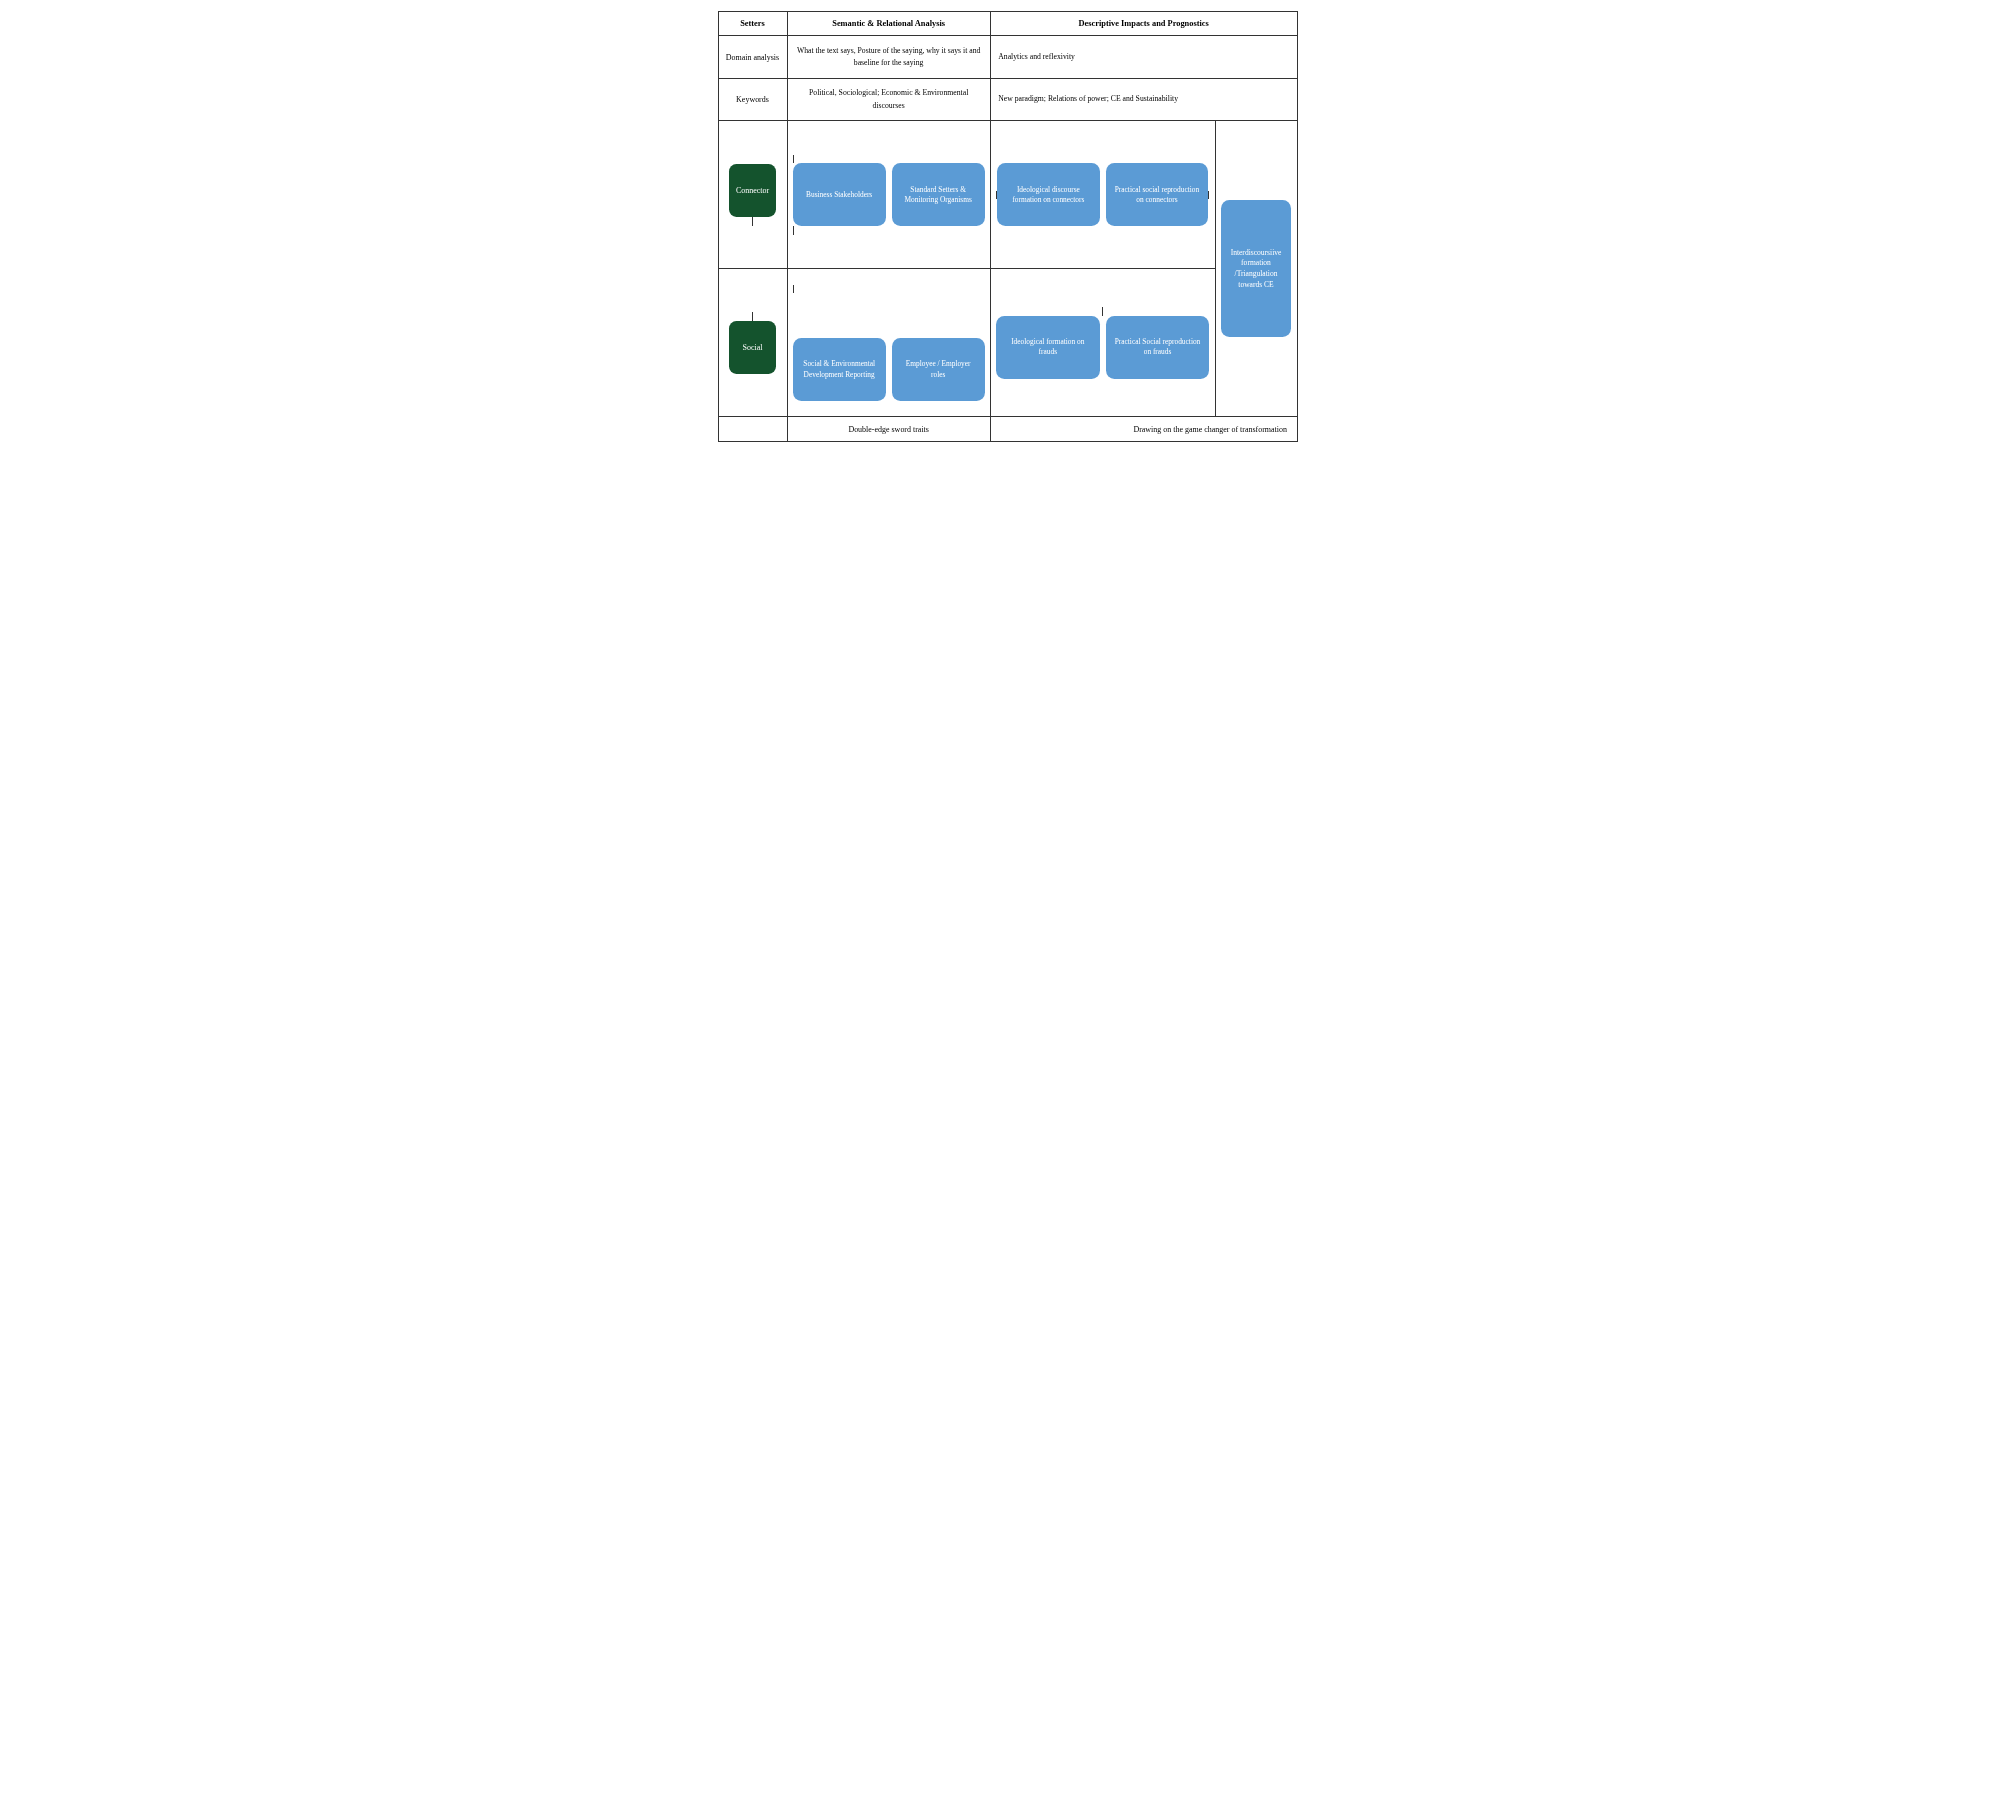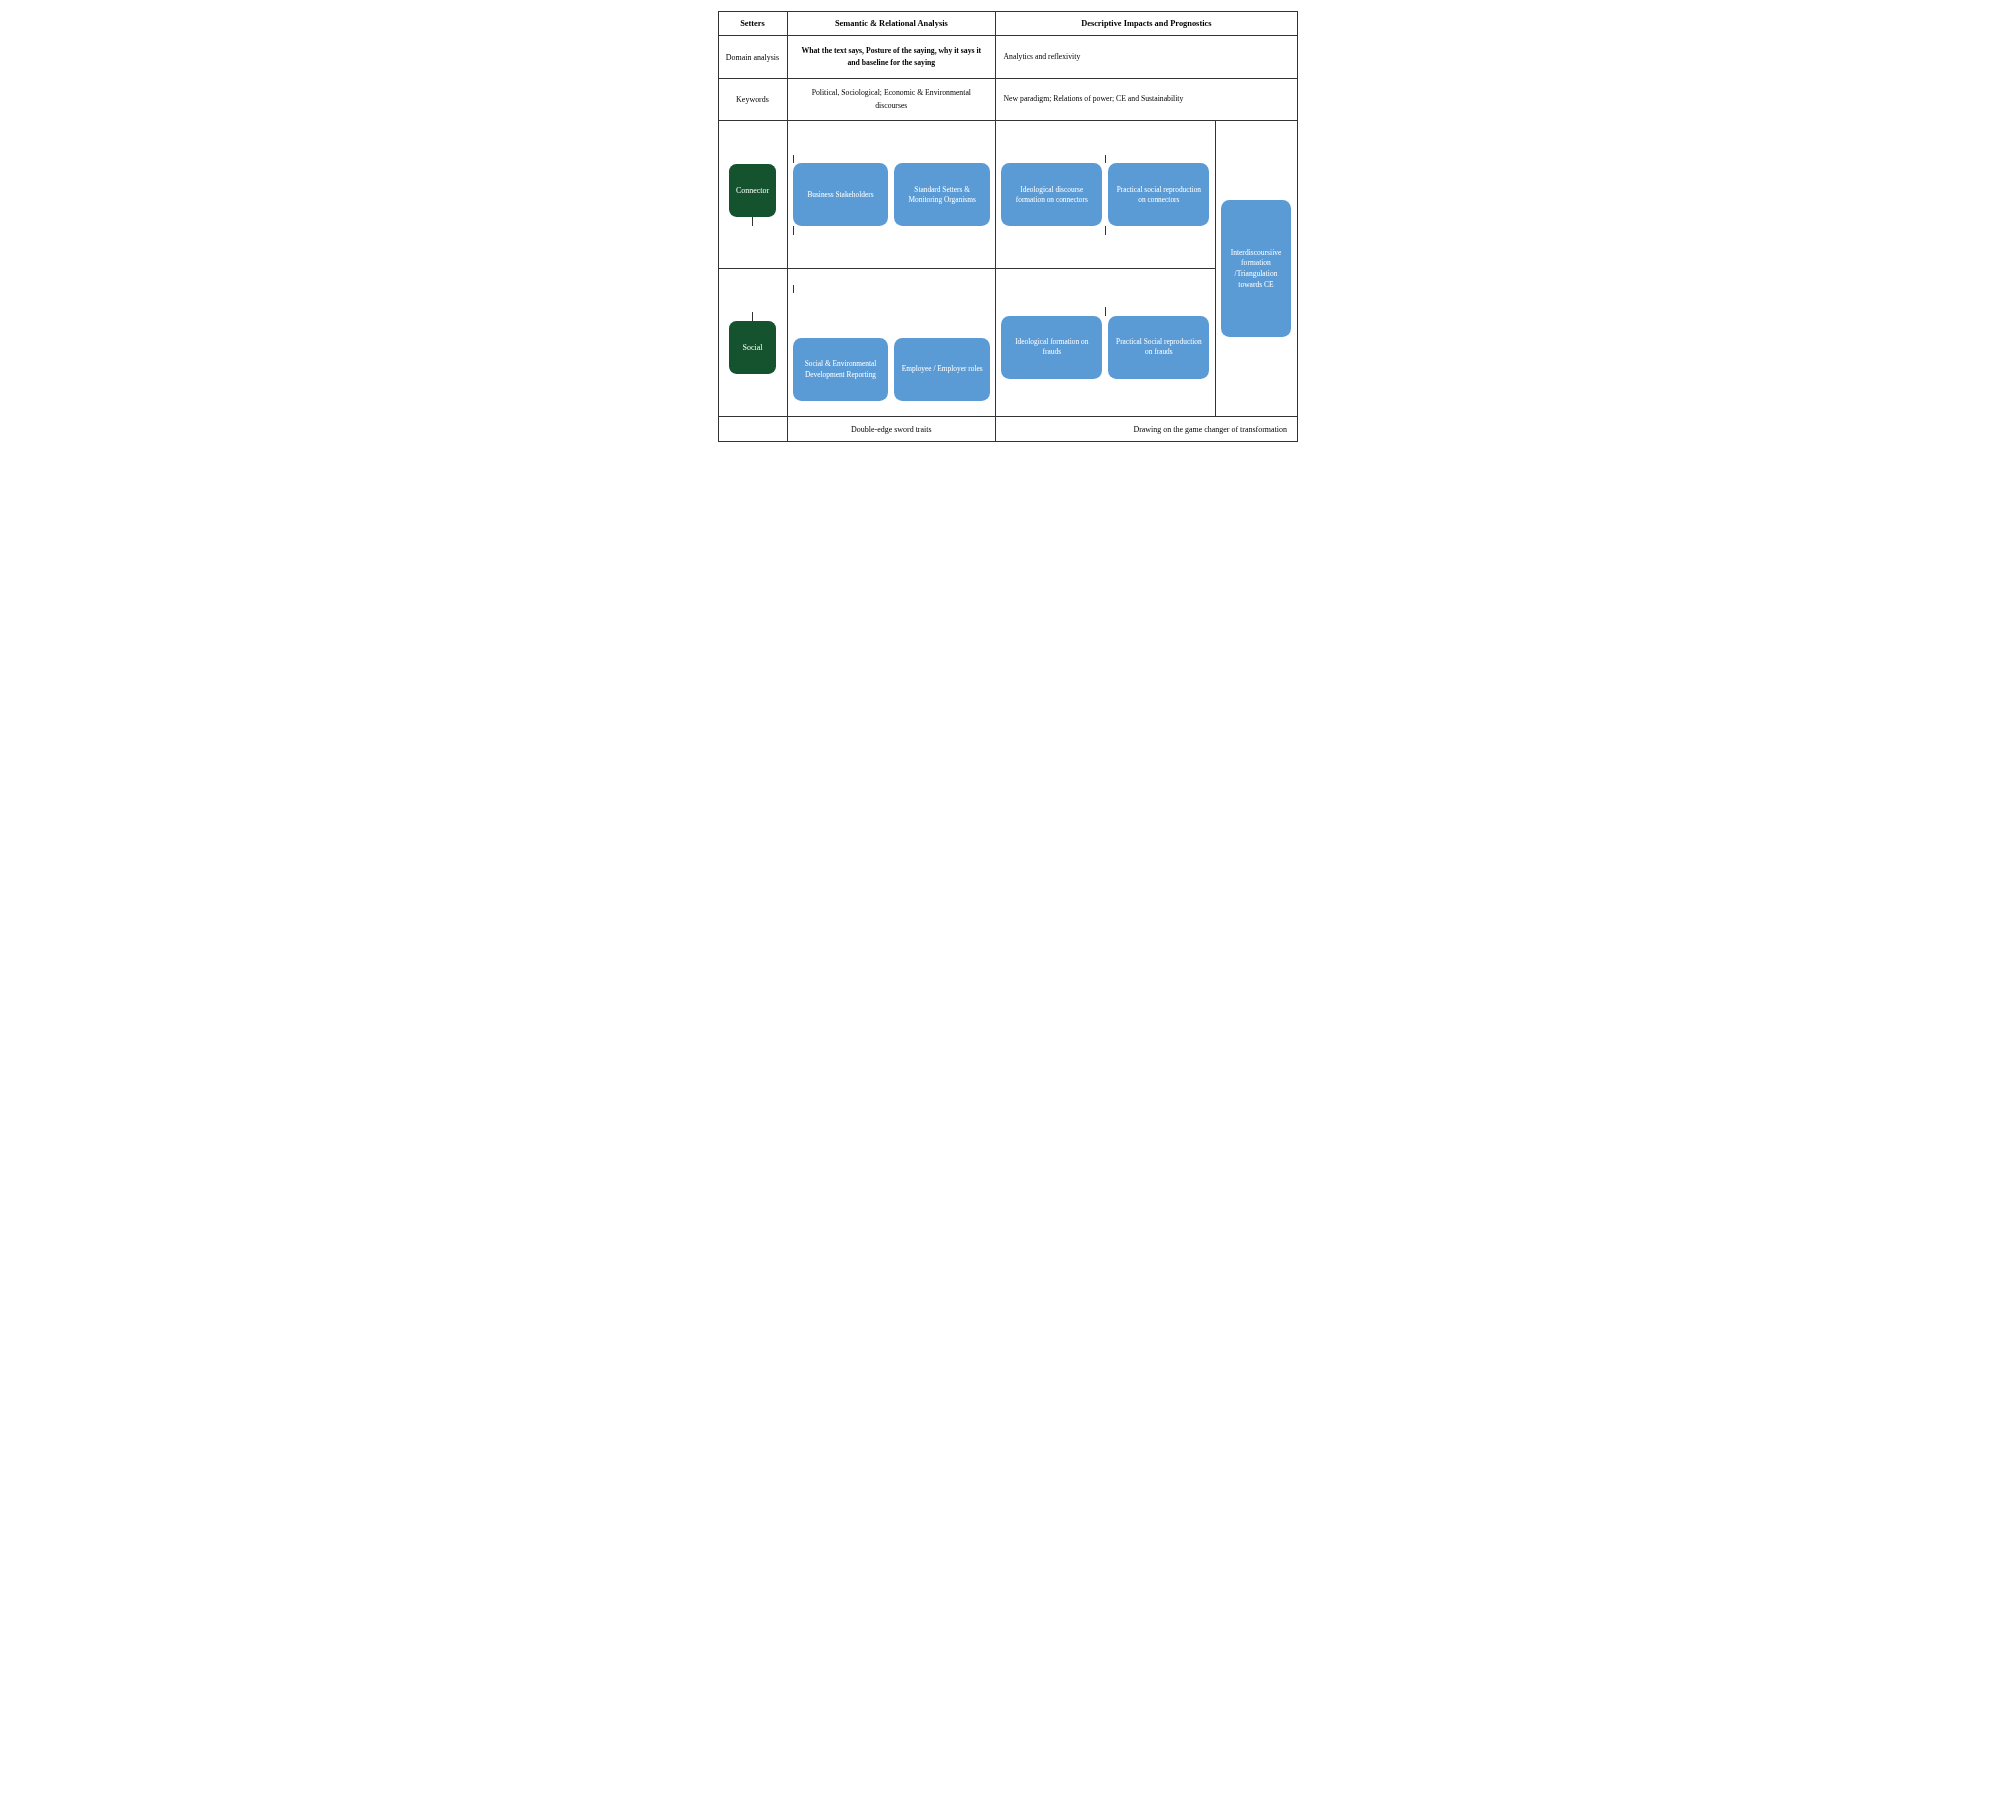--- a/index.html
+++ b/index.html
@@ -126,21 +126,21 @@
         <span>Descriptive Impacts and Prognostics</span>
       </th>
     </tr>
   </thead>
   <tbody>
 
     <tr>
       <td style="border:0.8px solid #333; padding:7.4px 5.3px; text-align:center; font-size:0.95em; vertical-align:middle;">
         <span>Domain analysis</span>
       </td>
-      <td style="border:0.8px solid #333; padding:8.4px 7.4px; text-align:center; font-size:0.92em; vertical-align:middle; line-height:1.6;font-weight:bold;">
+      <td style="border:0.8px solid #333; padding:8.4px 7.4px; text-align:center; font-size:0.92em; vertical-align:middle; line-height:1.6;">
         <span>What the text says, Posture of the saying, why it says it and baseline for the saying</span>
       </td>
       <td colspan="2" style="border:0.8px solid #333; padding:8.4px 7.4px; text-align:left; font-size:0.92em; vertical-align:middle; line-height:1.6;">
         <span>Analytics and reflexivity</span>
       </td>
     </tr>
 
     <tr>
       <td style="border:0.8px solid #333; padding:7.4px 5.3px; text-align:center; font-size:0.95em; vertical-align:middle;">
         <span>Keywords</span>
@@ -170,21 +170,21 @@
               <span>Business Stakeholders</span>
             </div>
             <div class="blue-box">
               <span>Standard Setters &amp; Monitoring Organisms</span>
             </div>
           </div>
           <div class="vert-line-seg"></div>
         </div>
       </td>
       <td style="border:0.8px solid #333; padding:5.3px; vertical-align:middle;">
-        <div style="display:flex; flex-direction:column; align-items:center;">
+        <div style="display:flex; flex-direction:row; align-items:center;">
           <div class="vert-line-seg"></div>
           <div class="two-blue-boxes">
             <div class="blue-box">
               <span>Ideological discourse formation on connectors</span>
             </div>
             <div class="blue-box">
               <span>Practical social reproduction on connectors</span>
             </div>
           </div>
           <div class="vert-line-seg"></div>

